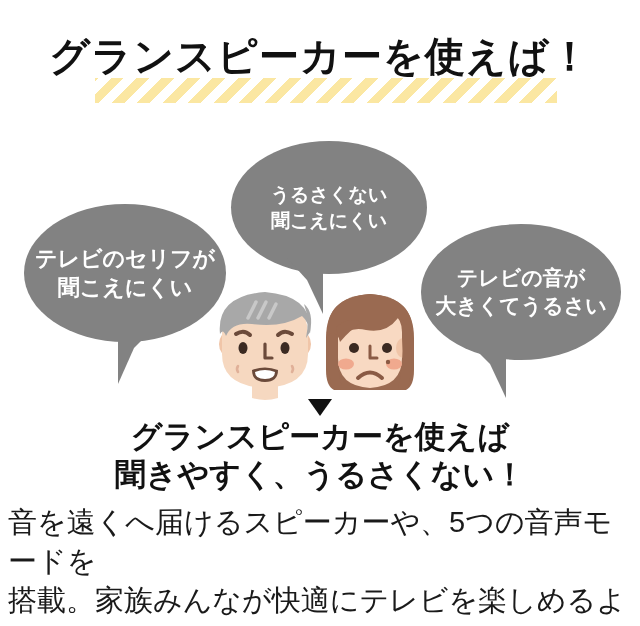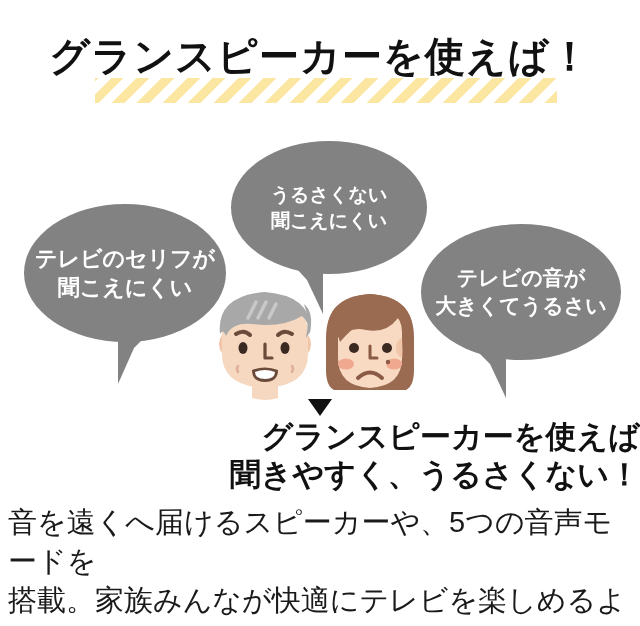--- a/index.html
+++ b/index.html
@@ -141,21 +141,21 @@
     border-right: 12px solid transparent;
     border-top: 17px solid #111111;
   }
 
   
   #main-message {
     position: absolute;
     left: 0;
     top: 418px;
     width: 640px;
-    text-align: right;
+    text-align: center;
     font-size: 31px;
     font-weight: bold;
     line-height: 38px;
     letter-spacing: 0px;
     color: #111111;
     white-space: pre-line;
   }
 
   
   #description {

